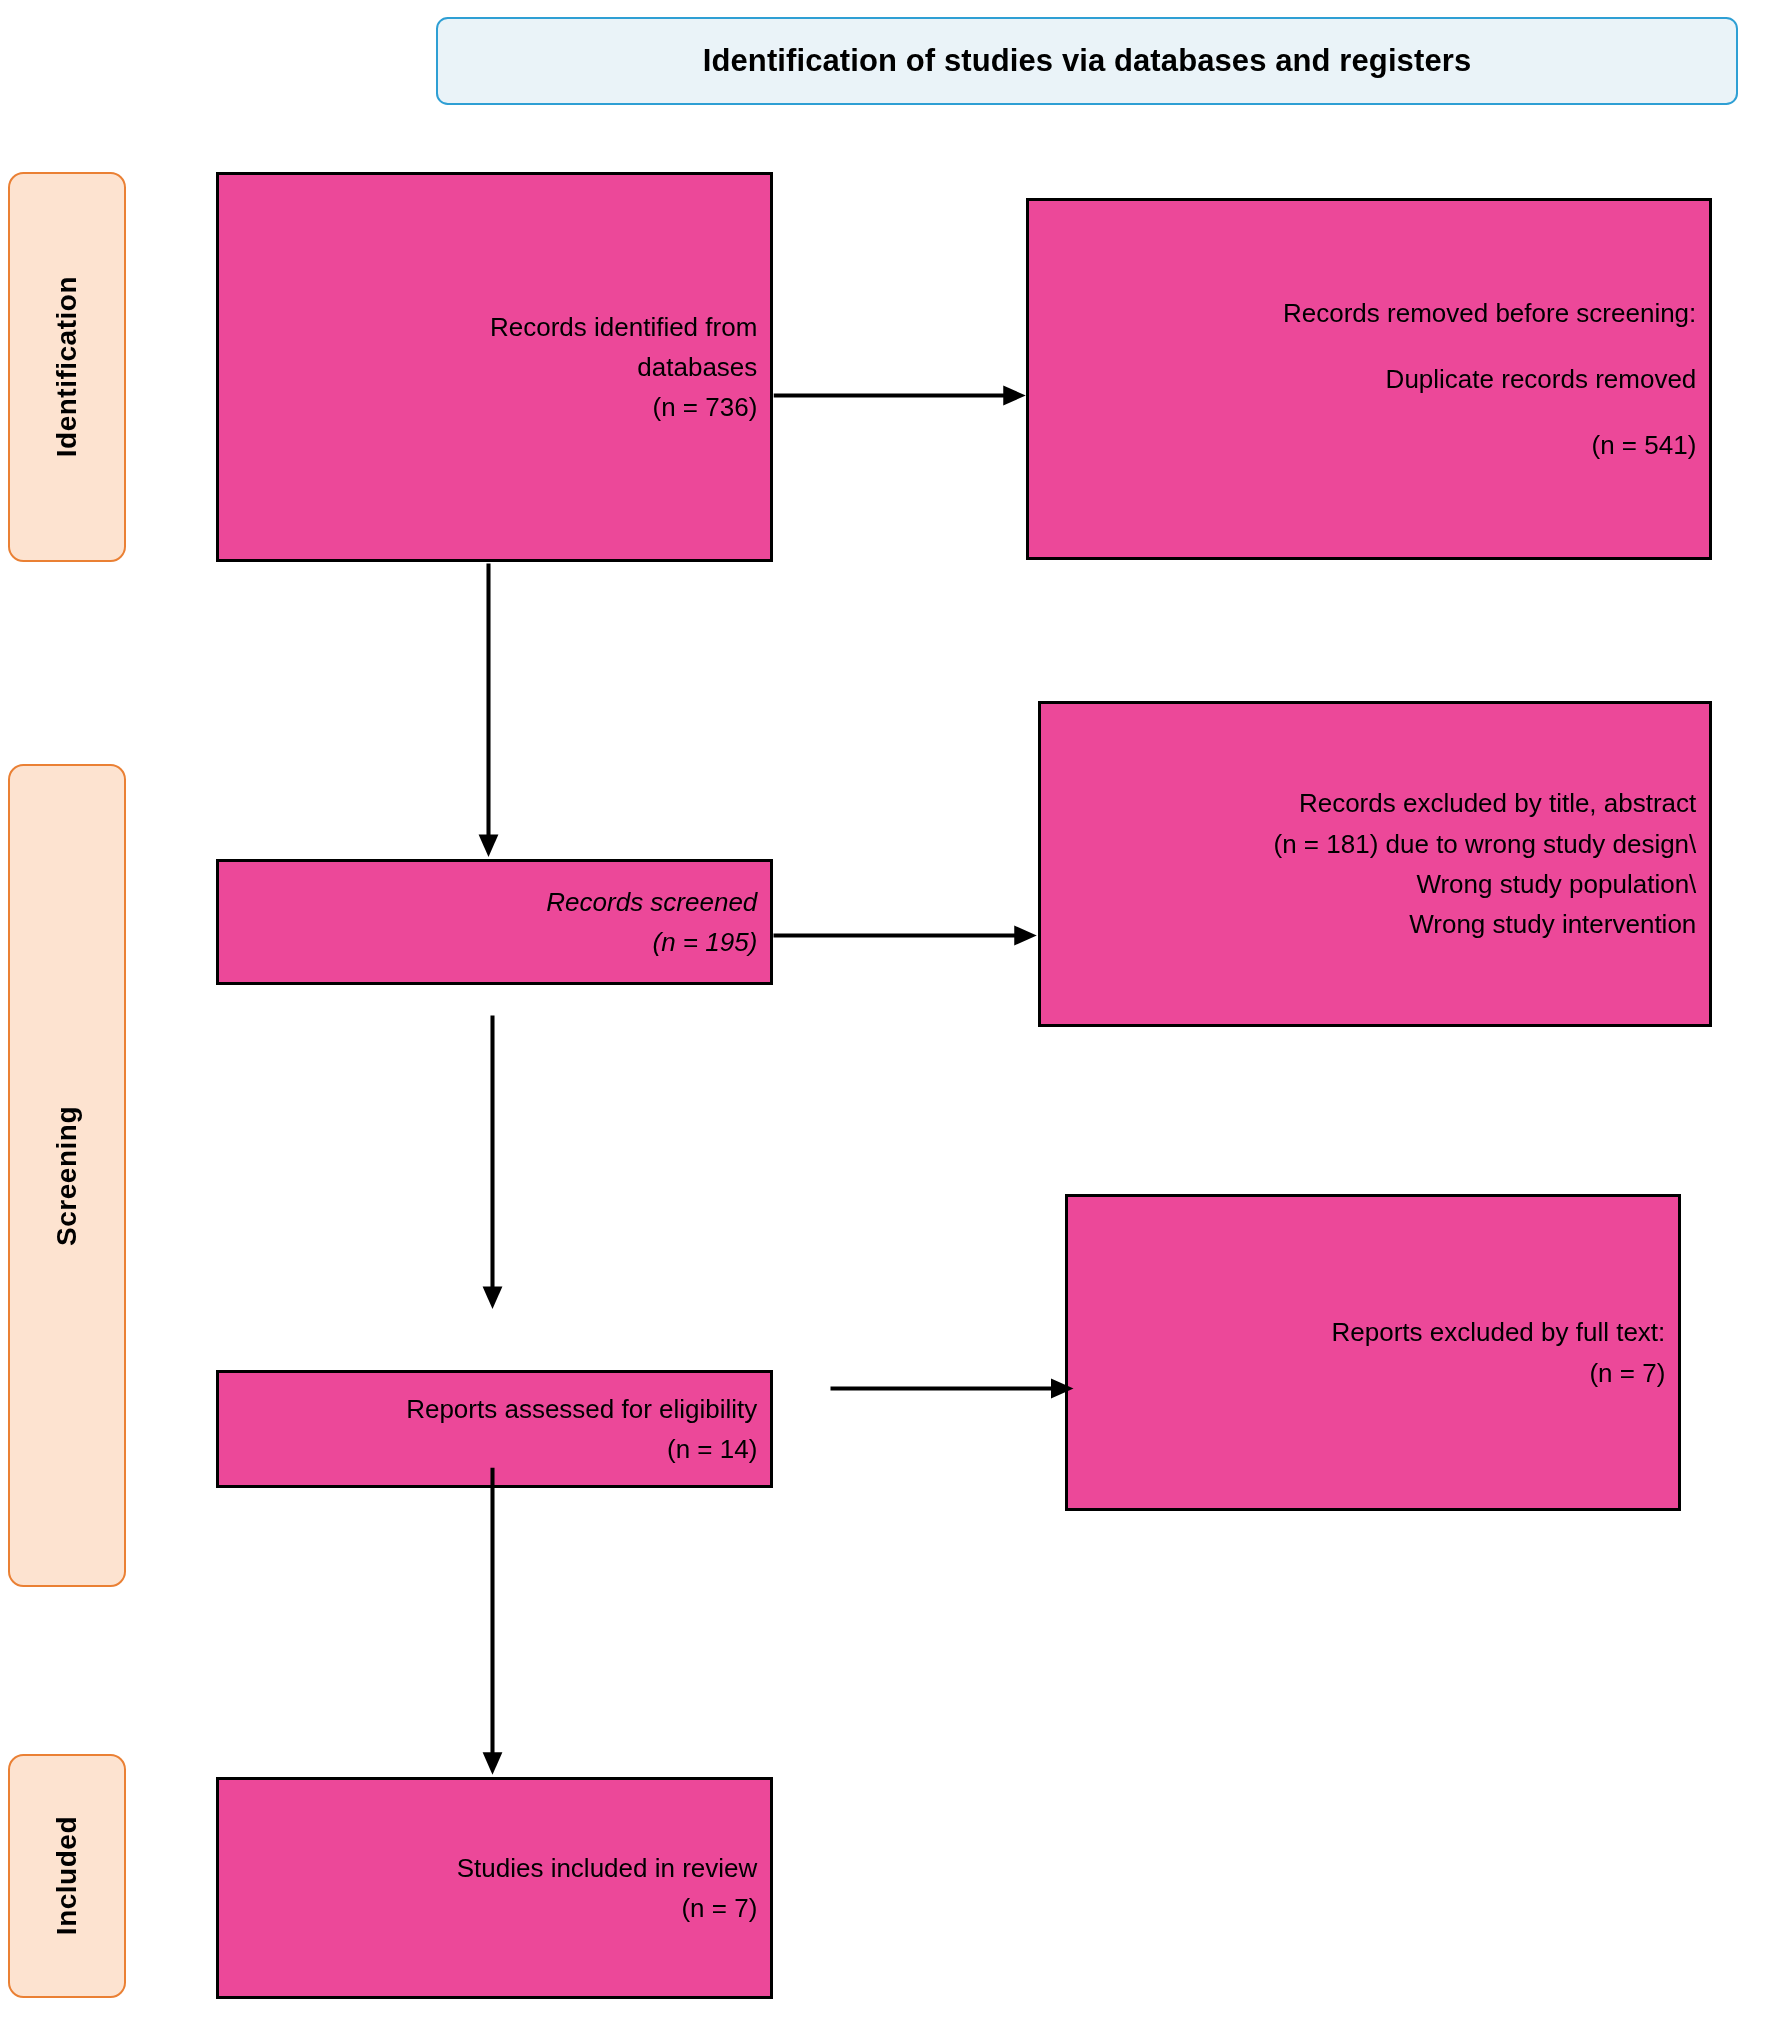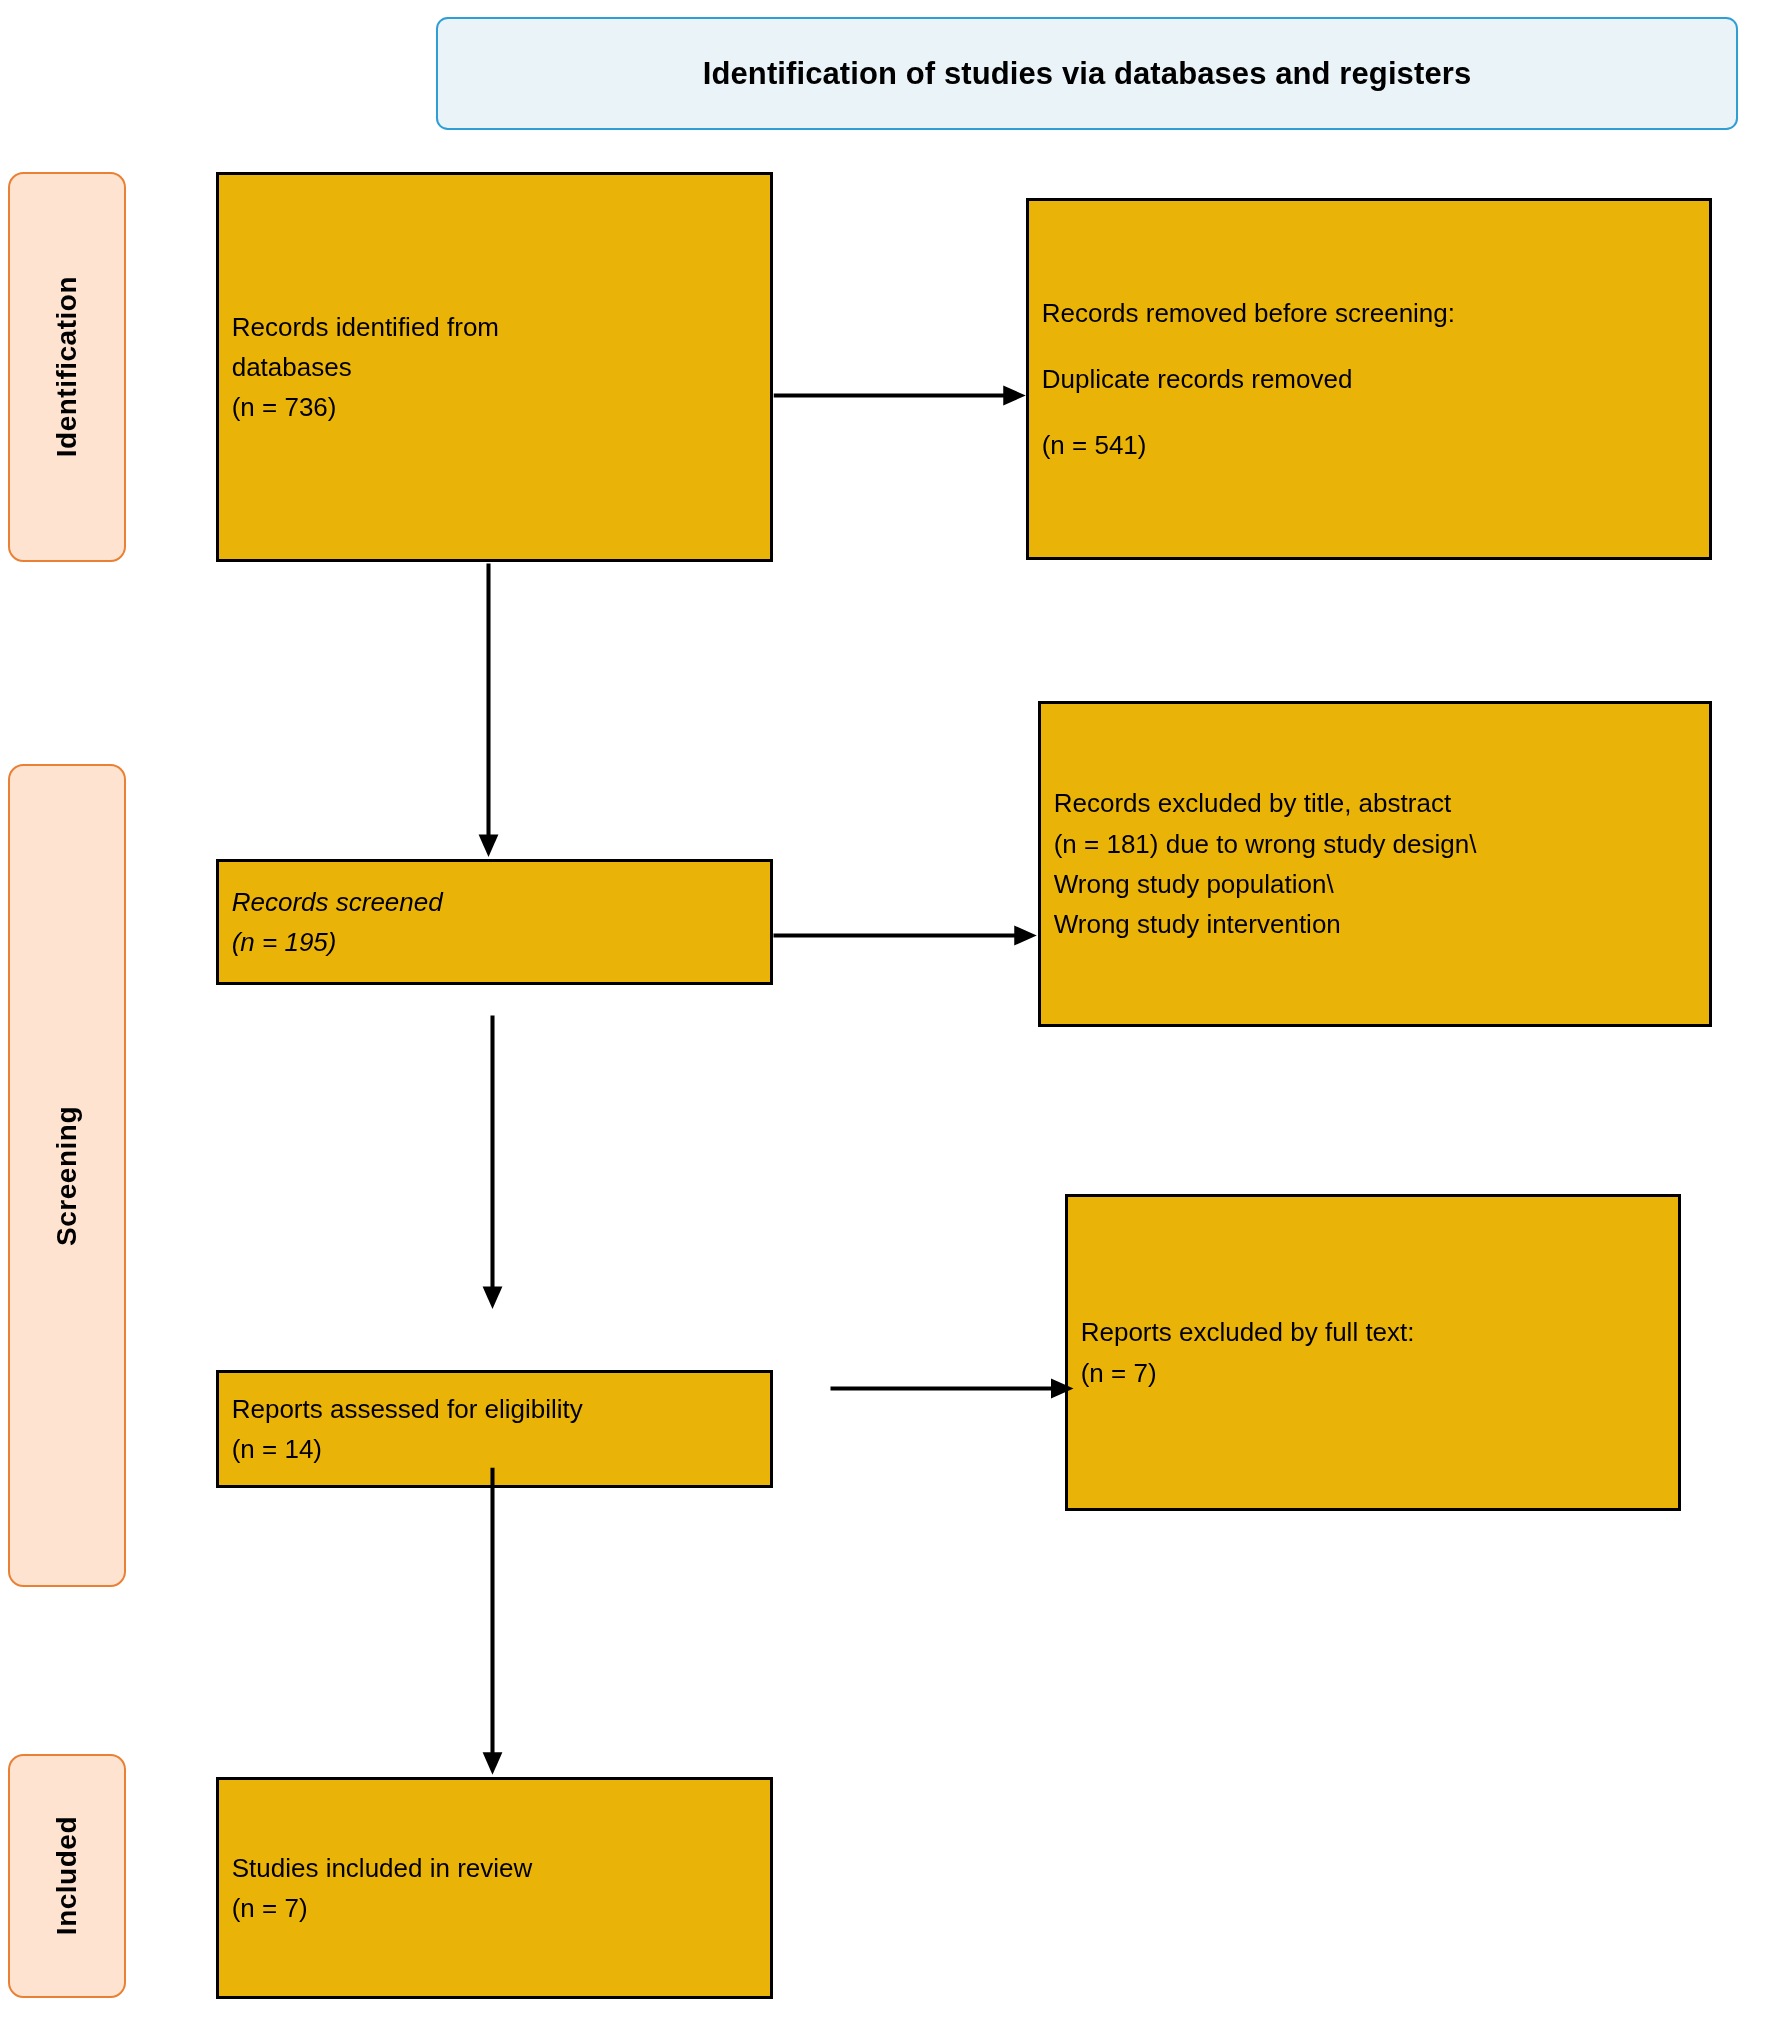--- a/index.html
+++ b/index.html
@@ -18,21 +18,21 @@
     background: #ffffff;
     overflow: hidden;
   }
 
   
   .banner {
     position: absolute;
     left: 436px;
     top: 17px;
     width: 1302px;
-    height: 113px;
+    height: 88px;
     box-sizing: border-box;
     border: 2.7px solid #2e9fd4;
     border-radius: 11.8px;
     background: #eaf3f8;
     display: flex;
     align-items: center;
     justify-content: center;
   }
   .banner-text {
     font-size: 31px;
@@ -64,24 +64,24 @@
   }
   #phase-identification { left: 8.1px;  top: 172px;  width: 118px; height: 390px; }
   #phase-screening     { left: 8.1px;  top: 764px; width: 118px; height: 823px; }
   #phase-included      { left: 8.1px;  top: 1754px; width: 118px; height: 244px; }
 
   
   .box {
     position: absolute;
     box-sizing: border-box;
     border: 3.2px solid #000000;
-    background: #eab308;
+    background: #ec4899;
     display: flex;
     flex-direction: column;
-    align-items: flex-start;
+    align-items: flex-end;
     justify-content: center;
     padding: 9px 12.7px;
   }
   .box .line {
     font-size: 26px;
     line-height: 1.55;
     text-align: center;
     color: #000;
     white-space: nowrap;
   }

